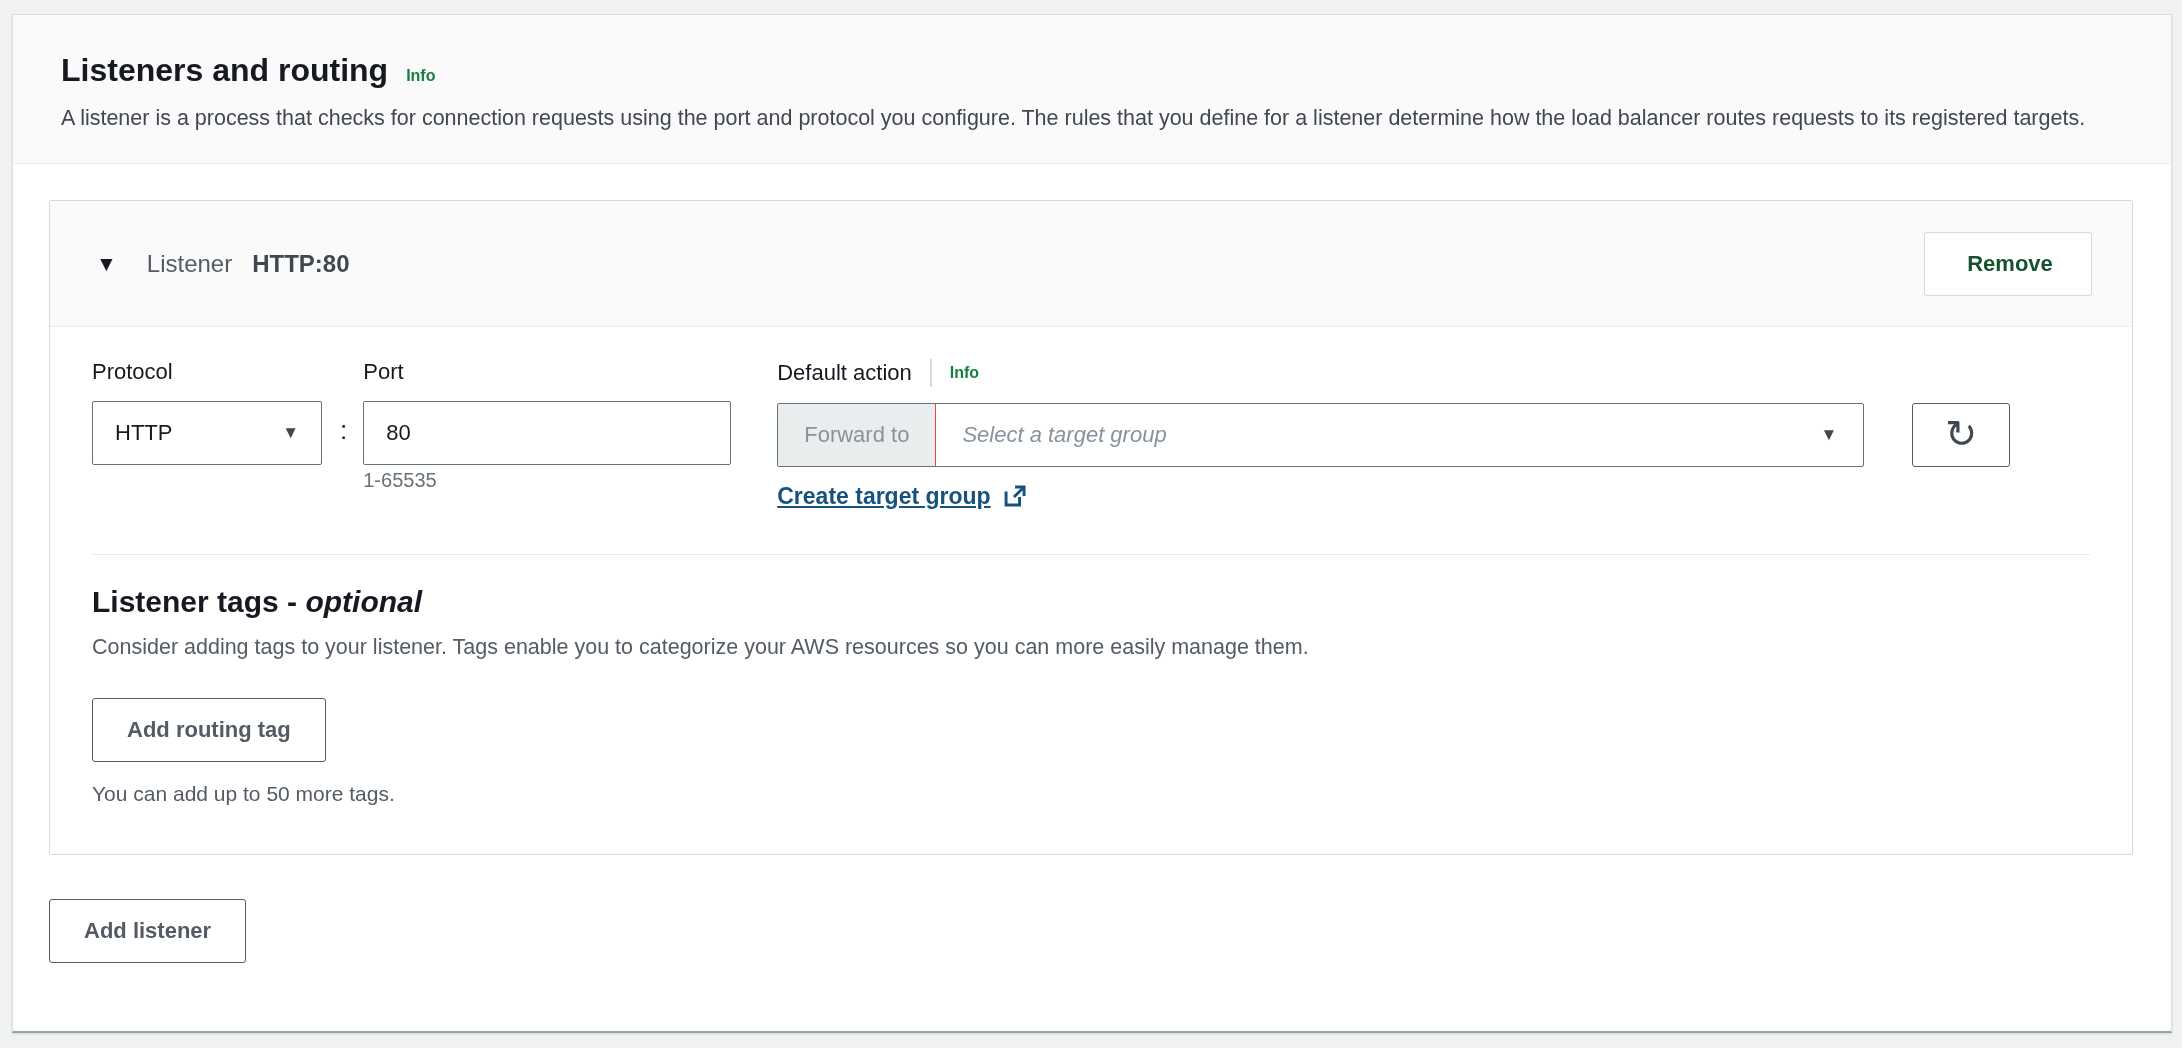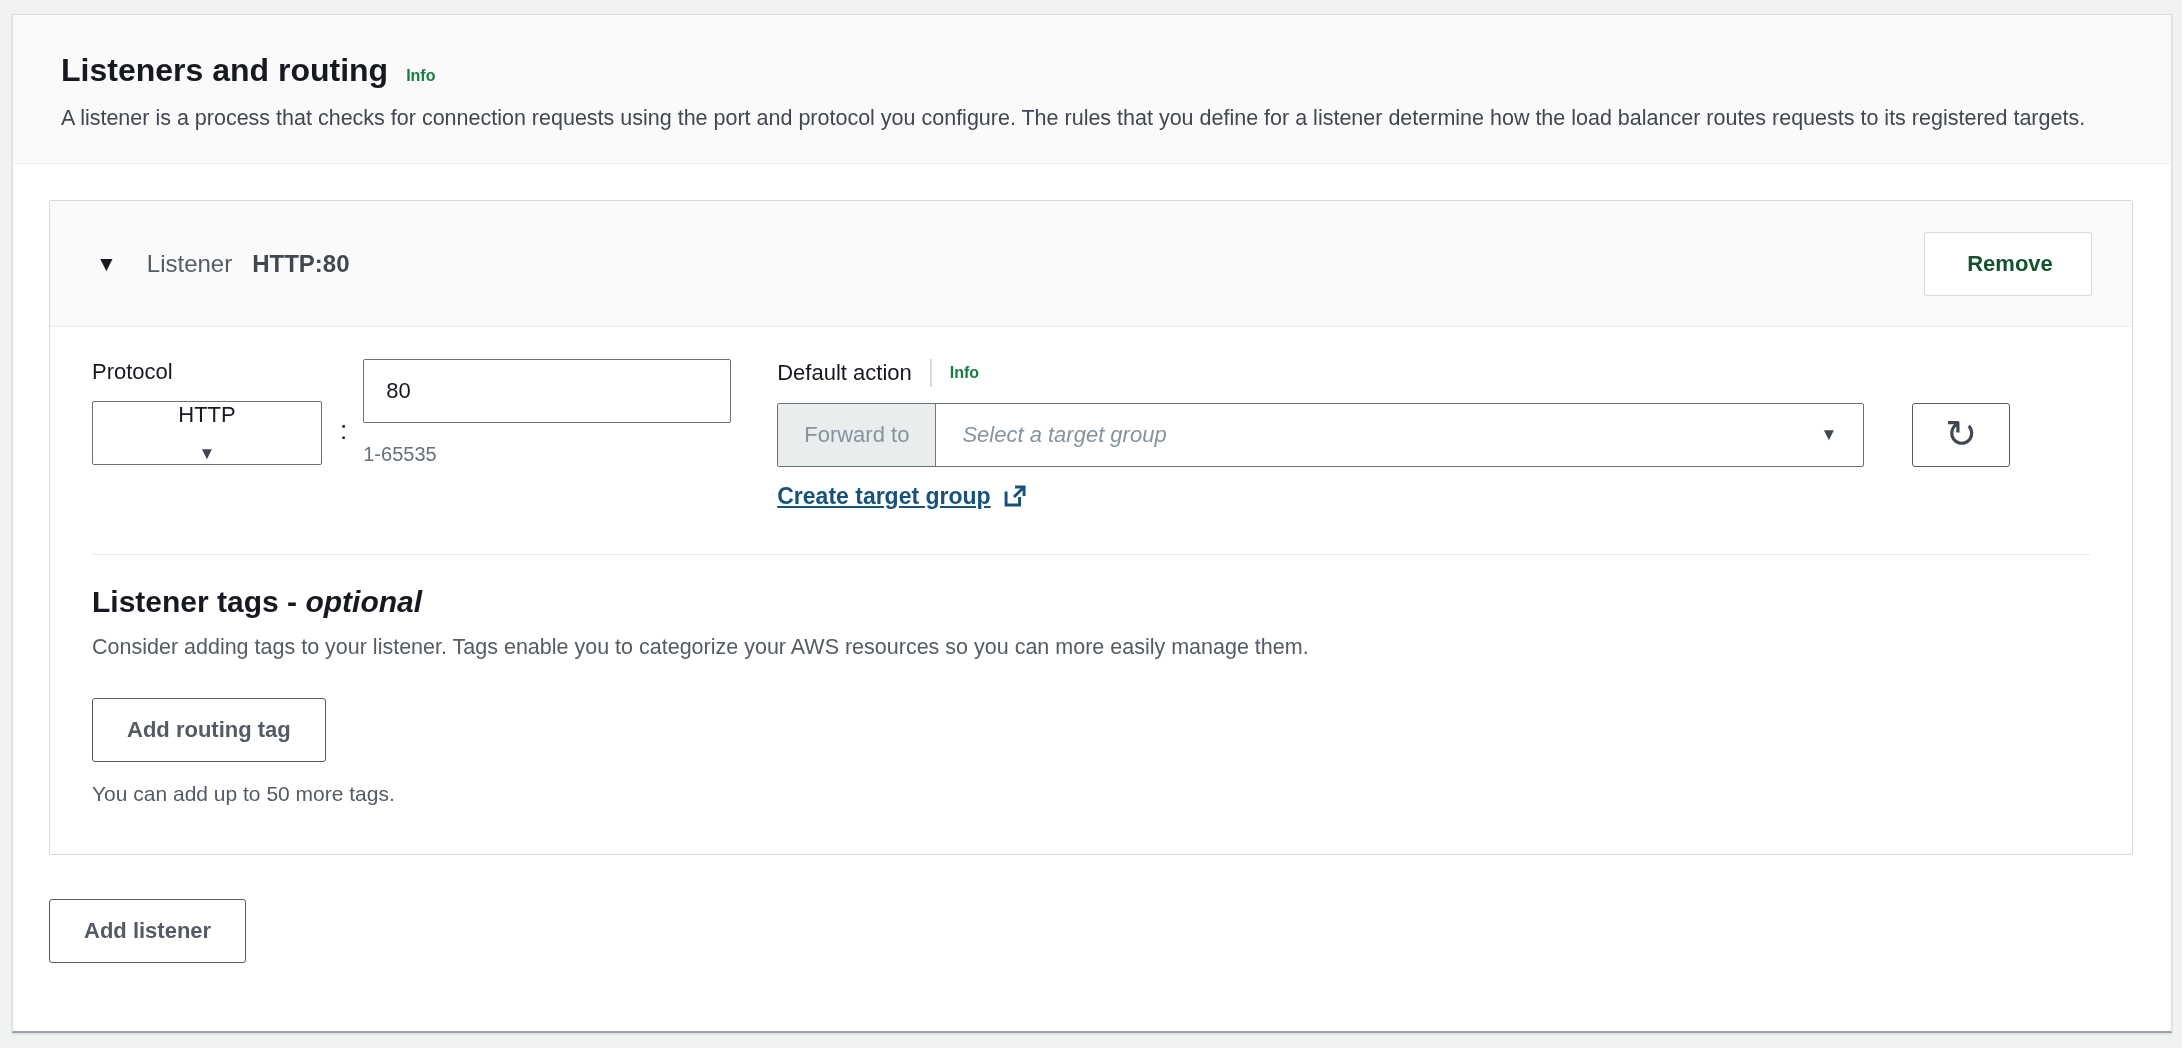--- a/index.html
+++ b/index.html
@@ -90,28 +90,28 @@
     border-radius: 2px;
     background: #fff;
     font-size: 22px;
     color: #16191f;
   }
   .select {
     display: flex; align-items: center; justify-content: space-between;
     padding: 0 22px;
     cursor: pointer;
   }
-  .protocol-select { width: 230px; flex-direction: column; }
+  .protocol-select { width: 230px; }
   .select-caret { font-size: 17px; color: #414750; }
 
   .colon { font-size: 26px; color: #16191f; margin: 56px 16px 0 18px; }
 
   .port-field { width: 368px; }
   .text-input { width: 100%; padding: 0 22px; font-family: inherit; outline: none; }
-  .field-hint { margin-top: 20px; font-size: 20px; color: #687078; }
+  .field-hint { margin-top: 4px; font-size: 20px; color: #687078; }
 
   .default-col { margin-left: 46px; flex: 1; }
   .da-label-row { display: flex; align-items: center; margin-bottom: 16px; }
   .da-label { font-size: 22px; color: #16191f; line-height: 26px; }
   .v-divider { width: 2px; height: 28px; background: #d5dbdb; margin: 0 18px; }
 
   .da-control-row { display: flex; align-items: center; }
   .tg-select {
     width: 1087px;
     display: flex; align-items: stretch;
@@ -202,20 +202,21 @@
             <span class="field-label">Protocol</span>
             <div class="control select protocol-select">
               <span>HTTP</span>
               <span class="select-caret">▼</span>
             </div>
           </div>
 
           <span class="colon">:</span>
 
           <div class="port-field">
+            <span class="field-label">Port</span>
             <input class="control text-input" value="80" style="">
             <div class="field-hint">1-65535</div>
           </div>
 
           <div class="default-col">
             <div class="da-label-row">
               <span class="da-label">Default action</span>
               <span class="v-divider"></span>
               <span class="info-link" style="margin-left:0;">Info</span>
             </div>

